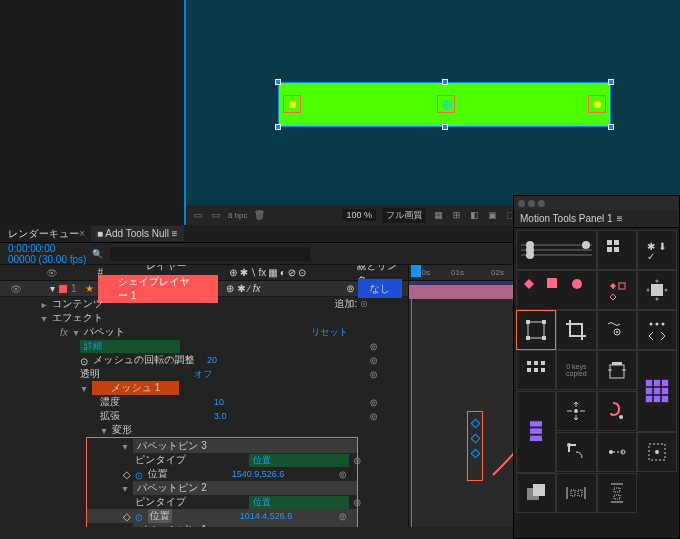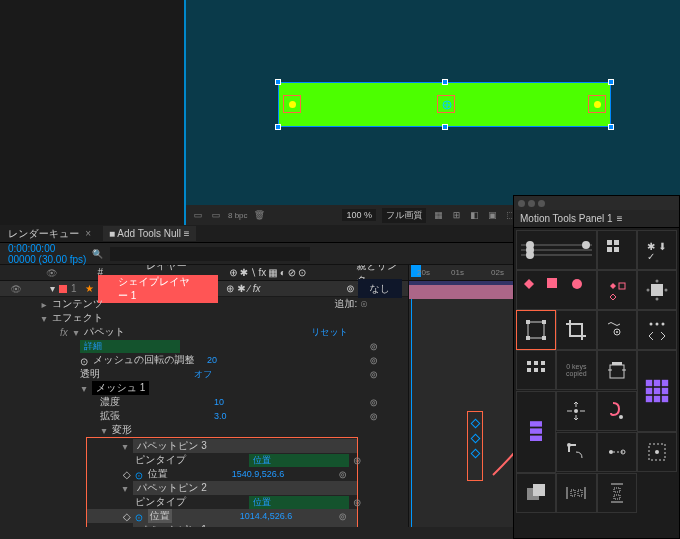--- a/index.html
+++ b/index.html
@@ -7,21 +7,21 @@
 .viewport{position:absolute;left:0;top:0;width:680px;height:225px;display:flex}
 .vp-left{width:186px;height:100%;background:#1a1a1a;border-right:2px solid #0088cc}
 .vp-right{flex:1;background:#0a3a4a;position:relative}
 .green-box{position:absolute;left:92px;top:82px;width:333px;height:45px;background:#4cff00;border:1px solid #0088ff}
 .handle{position:absolute;width:6px;height:6px;background:#0088ff;border:1px solid #fff}
 .pin-marker{position:absolute;width:18px;height:18px;border:1px solid #ff6644}
 .pin-dot{position:absolute;width:7px;height:7px;background:#ffff00;border-radius:50%;left:5px;top:5px}
 .footer-bar{position:absolute;bottom:0;left:0;right:0;height:20px;background:#252525;display:flex;align-items:center;gap:6px;padding:0 6px;font-size:9px}
 .footer-bar .dd{background:#1a1a1a;padding:1px 4px;font-size:9px}
 .lower{position:absolute;left:0;top:225px;width:680px;height:314px;background:#232323}
-.tl-header{height:18px;background:#1e1e1e;border-bottom:1px solid #000;display:flex;align-items:center;padding:0 8px;font-size:9px;gap:6px}
+.tl-header{height:18px;background:#1e1e1e;border-bottom:1px solid #000;display:flex;align-items:center;padding:0 8px;font-size:9px;}
 .tl-header .close{color:#888}
 .tl-row2{height:22px;display:flex;align-items:center;padding:0 8px;gap:6px;border-bottom:1px solid #111}
 .timecode{color:#0099ff;font-size:10px}
 .search{flex:1;max-width:200px;height:14px;background:#1a1a1a;border:none;color:#888;padding:0 4px;font-size:9px}
 .icon-row{display:flex;gap:4px;margin-left:auto}
 .mini-icon{width:12px;height:12px;display:inline-flex;align-items:center;justify-content:center;color:#888;font-size:9px}
 .tl-body{display:flex;height:262px}
 .tl-left{width:408px;background:#232323;overflow:hidden}
 .tl-right{flex:1;background:#2a2a2a;position:relative;border-left:1px solid #111}
 .col-head{height:16px;display:flex;align-items:center;font-size:9px;color:#888;border-bottom:1px solid #111;padding-left:46px;gap:40px}
@@ -156,21 +156,21 @@
       </div>
       <div class="layer-row">
         <span class="mini-icon">👁</span>
         <span style="width:20px"></span>
         <span class="tw">▾</span>
         <span style="width:8px;height:8px;background:#ff5555"></span>
         <span class="num">1</span>
         <span class="star">★</span>
         <span class="layer-name">シェイプレイヤー 1</span>
         <span style="margin-left:4px">⊕ ✱ ∕ <i>fx</i></span>
-        <span style="margin-left:auto;margin-right:6px">⊚ <span class="dd" style="background:#0f172a;padding:4px 12px">なし</span></span>
+        <span style="margin-left:auto;margin-right:6px">⊚ <span class="dd" style="background:#1d4ed8;padding:4px 12px">なし</span></span>
       </div>
       <div class="prop-row lvl2">
           <span class="tw">▸</span>
           <span>コンテンツ</span>
           <span style="margin-left:auto;margin-right:40px;color:#888"><span>追加:</span> ⊙</span>
         </div>
       <div class="prop-row lvl2">
           <span class="tw">▾</span>
           <span>エフェクト</span>
         </div>
@@ -190,21 +190,21 @@
           <span class="prop-val">20</span>
           <span class="link" style="margin-left:auto;margin-right:30px">⊚</span>
         </div>
       <div class="prop-row lvl4">
           <span class="prop-label">透明</span>
           <span class="prop-val">オフ</span>
           <span class="link" style="margin-left:auto;margin-right:30px">⊚</span>
         </div>
       <div class="prop-row lvl4">
           <span class="tw">▾</span>
-          <span style="background:#000000;padding:0 4px">メッシュ 1</span>
+          <span style="background:#c2410c;padding:0 19px">メッシュ 1</span>
         </div>
       <div class="prop-row lvl5">
           <span class="prop-label">濃度</span>
           <span class="prop-val">10</span>
           <span class="link" style="margin-left:auto;margin-right:30px">⊚</span>
         </div>
       <div class="prop-row lvl5">
           <span class="prop-label">拡張</span>
           <span class="prop-val">3.0</span>
           <span class="link" style="margin-left:auto;margin-right:30px">⊚</span>

